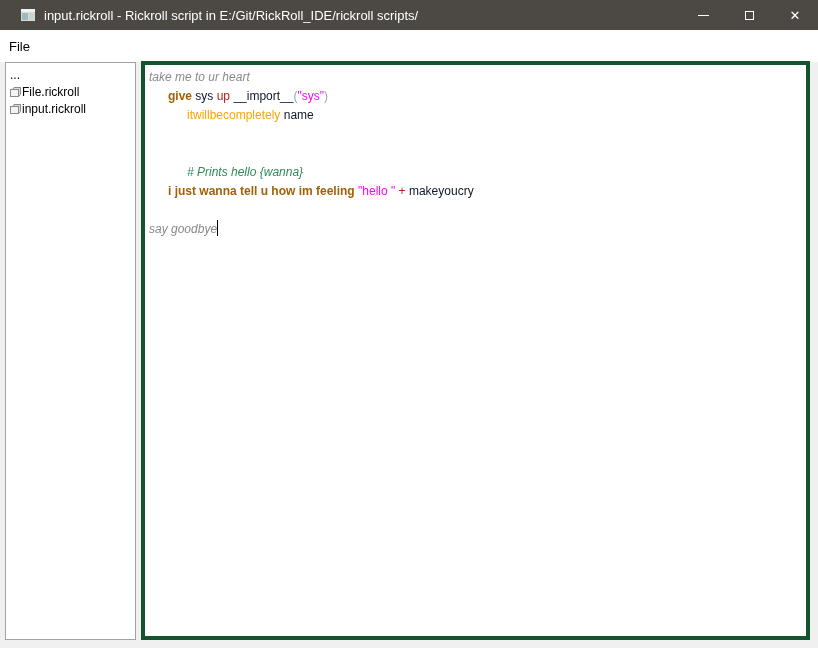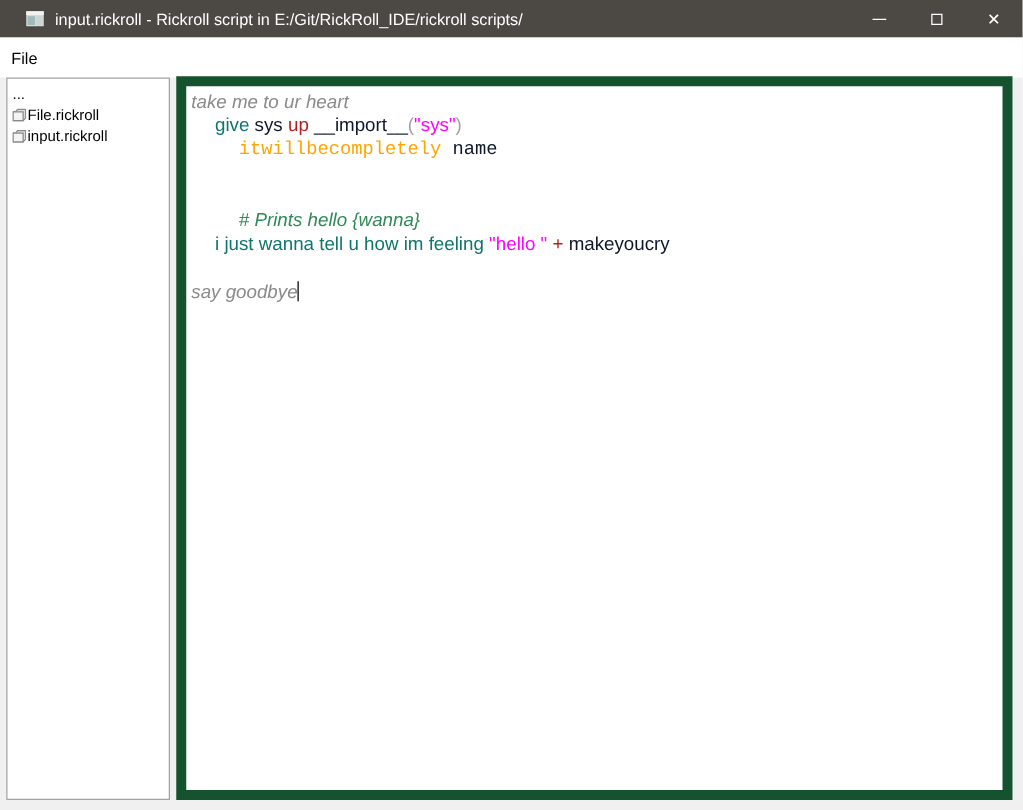--- a/index.html
+++ b/index.html
@@ -36,27 +36,27 @@
     position: absolute; left: 5px; top: 62px; width: 131px; height: 578px;
     background: #ffffff; border: 1px solid #a3a3a3; padding: 3px 2px;
     font-size: 12px; color: #000000; overflow: hidden;
   }
   .side-row { height: 17px; display: flex; align-items: center; white-space: nowrap; padding-left: 2px; }
   .side-row .file-ic { width: 11px; height: 12px; margin-right: 1px; flex: 0 0 auto; }
 
   
   .editor {
     position: absolute; left: 141px; top: 61px; width: 669px; height: 579px;
-    background: #ffffff; border: 8px solid #14532d; padding: 3px 4px;
-    font-size: 15px; overflow: hidden;
+    background: #ffffff; border: 4px solid #14532d; padding: 3px 4px;
+    font-size: 12px; overflow: hidden;
   }
   .code-line { min-height: 19px; line-height: 19px; white-space: pre; }
 
   .tok-plain    { color: #0f172a; }
-  .tok-keyword  { color: #0f766e; }
+  .tok-keyword  { color: #a16207; font-weight: bold; }
   .tok-operator { color: #b91c1c; }
   .tok-string   { color: #ff00ff; }
   .tok-builtin  { color: #ffa500; }
   .tok-paren    { color: #a3a3a3; }
   .tok-comment  { color: #8a8a8a; font-style: italic; }
   .tok-comment-green { color: #2e8b57; font-style: italic; }
 
   .caret {
     display: inline-block; width: 1px; height: 16px; background: #000000;
     vertical-align: -3px;
@@ -112,21 +112,21 @@
             <path d="M2.5 3.5 L4 1.5 L10.5 1.5 L10.5 8.5 L8.5 10.5" fill="#dcdcdc" stroke="#8a8a8a" stroke-width="1" stroke-linejoin="round"></path>
             <rect x="0.5" y="3.5" width="8" height="7" fill="#f4f4f4" stroke="#8a8a8a"></rect>
           </svg></span>
         <span>input.rickroll</span>
       </div>
     </div>
 
   <div class="editor" id="editor">
       <div class="code-line" style="padding-left: 0px;"><span class="tok-comment">take me to ur heart</span></div>
       <div class="code-line" style="padding-left: 19px;"><span class="tok-keyword">give</span><span class="tok-plain"> sys </span><span class="tok-operator">up</span><span class="tok-plain"> __import__</span><span class="tok-paren">(</span><span class="tok-string">"sys"</span><span class="tok-paren">)</span></div>
-      <div class="code-line" style="padding-left: 38px; font-family: Liberation Mono, monospace;"><span class="tok-builtin">itwillbecompletely</span><span class="tok-plain"> name</span></div>
+      <div class="code-line" style="padding-left: 38px;"><span class="tok-builtin">itwillbecompletely</span><span class="tok-plain"> name</span></div>
       <div class="code-line" style="padding-left: 0px;"></div>
       <div class="code-line" style="padding-left: 0px;"></div>
       <div class="code-line" style="padding-left: 38px;"><span class="tok-comment-green"># Prints hello {wanna}</span></div>
       <div class="code-line" style="padding-left: 19px;"><span class="tok-keyword">i just wanna tell u how im feeling</span><span class="tok-plain"> </span><span class="tok-string">"hello "</span><span class="tok-plain"> </span><span class="tok-operator">+</span><span class="tok-plain"> makeyoucry</span></div>
       <div class="code-line" style="padding-left: 0px;"></div>
       <div class="code-line" style="padding-left: 0px;"><span class="tok-comment">say goodbye</span><span class="caret"></span></div>
     </div>
 
 </div>
 

